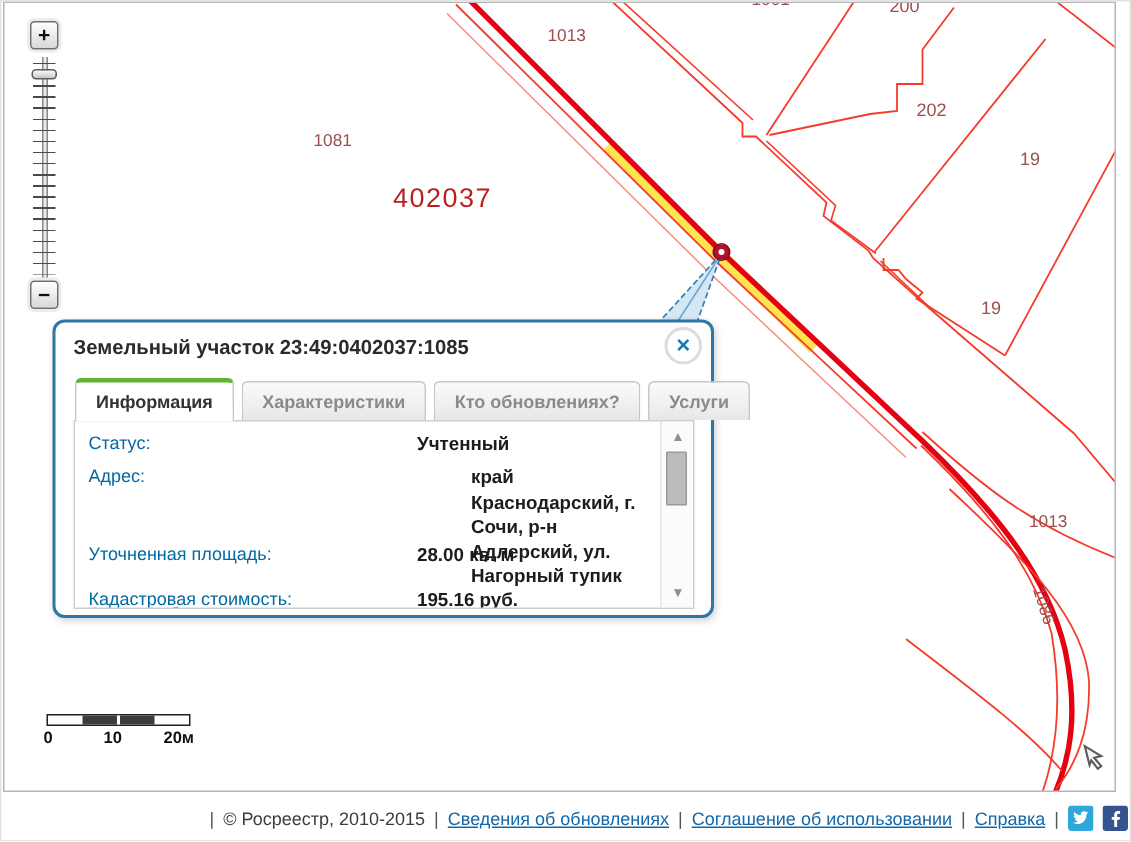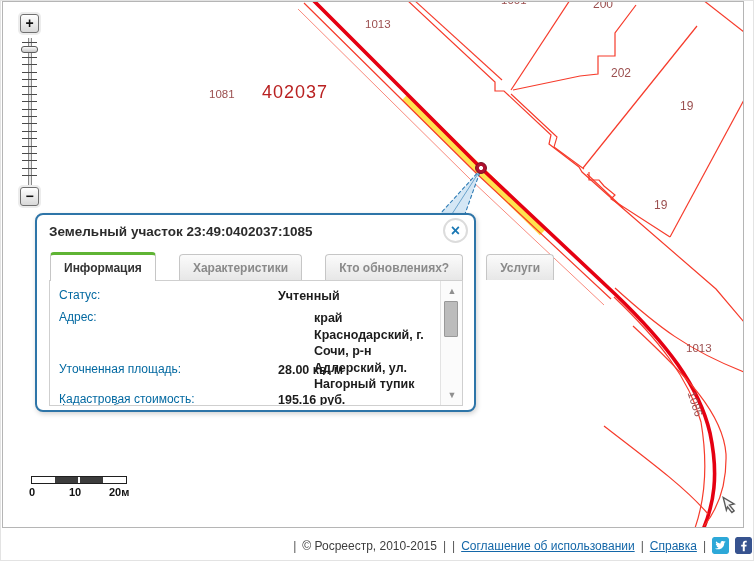--- a/index.html
+++ b/index.html
@@ -5,21 +5,21 @@
   * { margin:0; padding:0; box-sizing:border-box; }
   html,body { background:#fff; }
   body { font-family:"Liberation Sans", sans-serif; }
   .page { position:relative; width:754px; height:561px; background:#fff; overflow:hidden; border:1px solid #e3e3e3; }
 
   
   .map-area { position:absolute; left:1px; top:0; width:742px; height:527px; border:1px solid #b5b5b5; background:#fff; overflow:hidden; }
   .map-svg { position:absolute; left:0; top:0; }
 
   .map-label { position:absolute; color:#9b4f4f; font-size:11.5px; white-space:nowrap; }
-  .map-label.big { color:#b92121; font-size:18px; letter-spacing:1px; }
+  .map-label.big { color:#b92121; font-size:18px; letter-spacing:1px;margin-top:40px; }
   .map-label.rot { transform:rotate(72deg); transform-origin:left top; }
 
   
   .marker { position:absolute; left:472px; top:160px; width:12px; height:12px; border-radius:50%;
             background:radial-gradient(circle at 50% 50%, #ffffff 0 1.6px, #b0112f 2.4px);
             border:1px solid #7c0d22; }
 
   
   .zoomctl { position:absolute; left:16px; top:12px; width:22px; height:192px; }
   .zbtn { position:absolute; left:1px; width:19px; height:19px; text-align:center; line-height:17px;
@@ -33,21 +33,21 @@
   .zhandle { position:absolute; left:2px; top:32px; width:17px; height:7px;
              background:linear-gradient(#fbfbfb,#c7c7c7); border:1px solid #5d5d5d; border-radius:3px; cursor:pointer; }
 
   
   .popup { position:absolute; left:32px; top:211px; width:441px; height:199px; background:#ffffff;
            border:2px solid #2e75a8; border-radius:8px; box-shadow:1px 2px 5px rgba(0,0,0,.18); }
   .popup-title { position:absolute; left:12px; top:9px; font-size:13.5px; font-weight:bold; color:#2b2b2b;text-align:right; }
   .popup-close { position:absolute; right:6px; top:3px; width:25px; height:25px; border-radius:50%;
                  background:#fff; border:2px solid #dcdcdc; color:#1a78b4; font-weight:bold; font-size:16px;
                  text-align:center; line-height:21px; cursor:pointer; }
-  .tabs { position:absolute; left:13px; top:37px; display:flex; align-items:flex-end; gap:23px; height:28px;justify-content:flex-end; }
+  .tabs { position:absolute; left:13px; top:37px; display:flex; align-items:flex-end; gap:5px; height:28px;justify-content:flex-end; }
   .tab { height:26px; padding:0 13px; display:flex; align-items:center; font-size:12px; font-weight:bold; color:#8a8a8a;
          background:linear-gradient(#fbfbfb,#e7e7e7); border:1px solid #c6c6c6; border-bottom:none;
          border-radius:4px 4px 0 0; cursor:pointer; white-space:nowrap; }
   .tab.active { height:29px; background:#ffffff; color:#333; border-top:3px solid #5fb434; margin-bottom:-1px; z-index:2; }
   .popup-content { position:absolute; left:12px; top:65px; width:414px; height:126px; border:1px solid #cfcfcf;
                    background:#fff; overflow:hidden; }
   .prow { position:absolute; left:0; right:23px; display:flex; }
   .plbl { width:228px; padding-left:9px; font-size:12px; color:#0369a1; }
   .pval { flex:1; font-size:12.5px; font-weight:bold; color:#1c1c1c; line-height:16.5px; }
   
@@ -191,20 +191,21 @@
 
     <svg class="cursor-icon" width="22" height="22" viewBox="0 0 22 22">
       <polygon points="3,16 3,3 12,12 7.2,12 10.4,18.6 7.8,19.8 4.9,13.2" transform="rotate(-14 8 11)" fill="#f5f5f5" stroke="#5a5a5a" stroke-width="1.4"></polygon>
     </svg>
   </div>
 
   <div class="footer">
     <span class="sep">|</span>
     <span>© Росреестр, 2010-2015</span>
     <span class="sep">|</span>
+    <a>Сведения об обновлениях</a>
     <span class="sep">|</span>
     <a>Соглашение об использовании</a>
     <span class="sep">|</span>
     <a>Справка</a>
     <span class="sep">|</span>
     <svg class="soc" viewBox="0 0 16 16">
       <rect width="16" height="16" rx="2" fill="#2da8d8"></rect>
       <path fill="#fff" d="M13 4.6c-.36.16-.75.27-1.16.32.42-.25.74-.65.89-1.12-.39.23-.82.4-1.28.49A2.02 2.02 0 0 0 8 5.65c0 .16.02.31.05.46-1.68-.08-3.16-.89-4.16-2.11-.17.3-.27.65-.27 1.02 0 .7.36 1.32.9 1.68-.33-.01-.64-.1-.91-.25v.03c0 .98.7 1.8 1.62 1.99-.17.05-.35.07-.53.07-.13 0-.26-.01-.38-.04.26.8 1 1.39 1.89 1.4A4.06 4.06 0 0 1 3.2 10.75c-.16 0-.33-.01-.49-.03.89.57 1.95.91 3.09.91 3.71 0 5.74-3.07 5.74-5.74v-.26c.39-.28.73-.64 1-1.03z"></path>
     </svg>
     <svg class="soc" viewBox="0 0 16 16">

